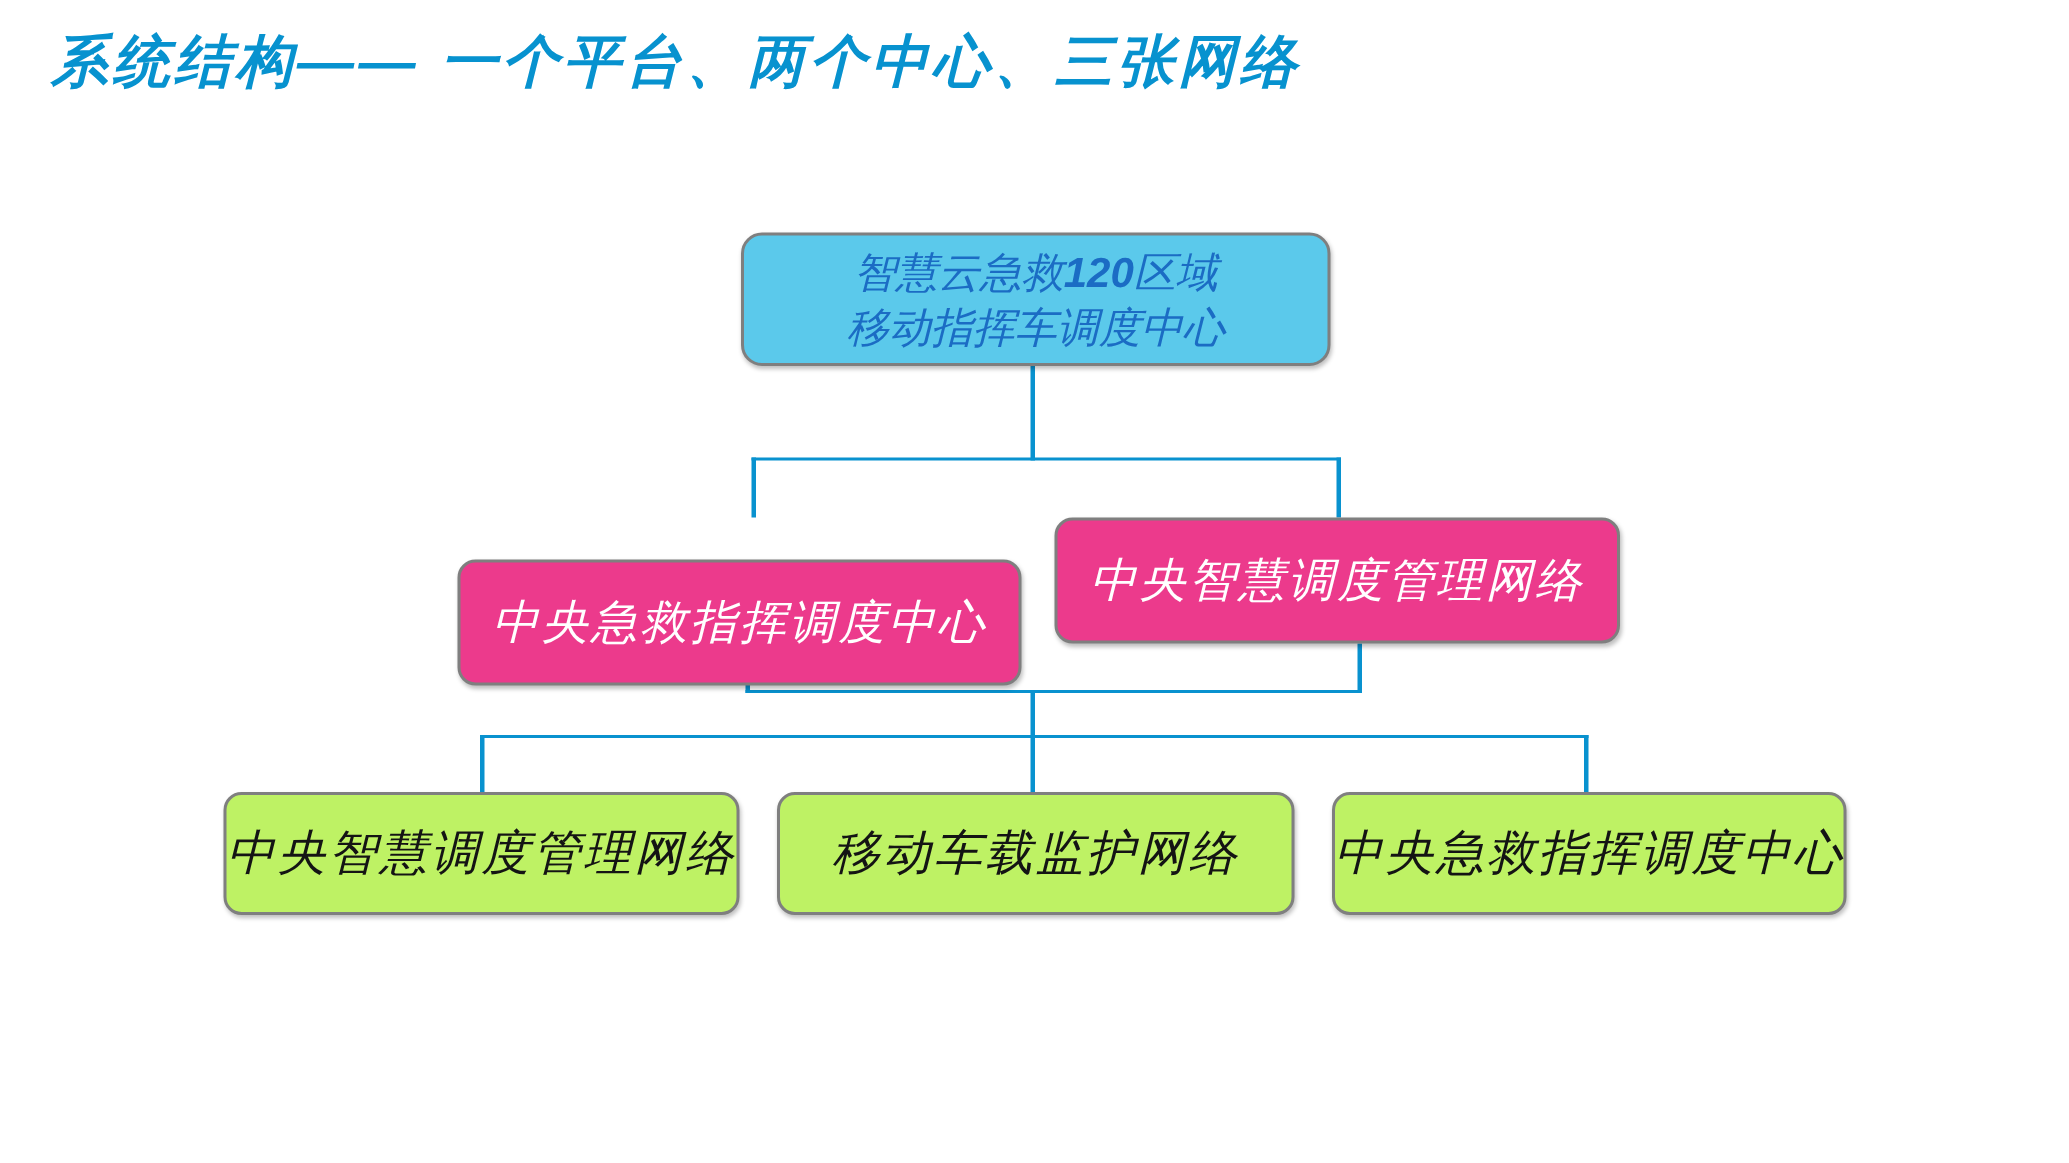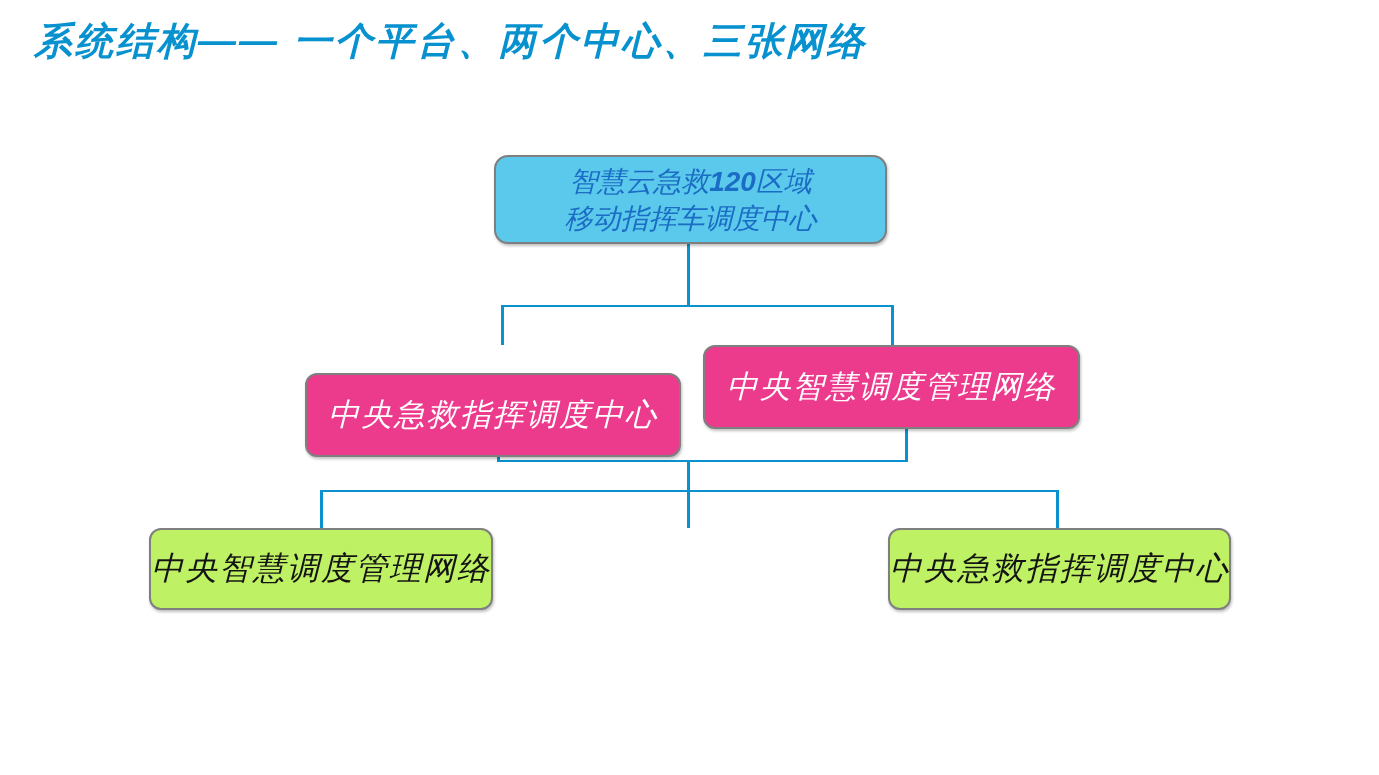--- a/index.html
+++ b/index.html
@@ -127,17 +127,20 @@
   <div class="box center-box left">
     <span>中央急救指挥调度中心</span>
   </div>
   <div class="box center-box right">
     <span>中央智慧调度管理网络</span>
   </div>
 
   <div class="box network-box n1">
     <span>中央智慧调度管理网络</span>
   </div>
+  <div class="box network-box n2">
+    <span>移动车载监护网络</span>
+  </div>
   <div class="box network-box n3">
     <span>中央急救指挥调度中心</span>
   </div>
 
 </div>
 
 </body></html>

